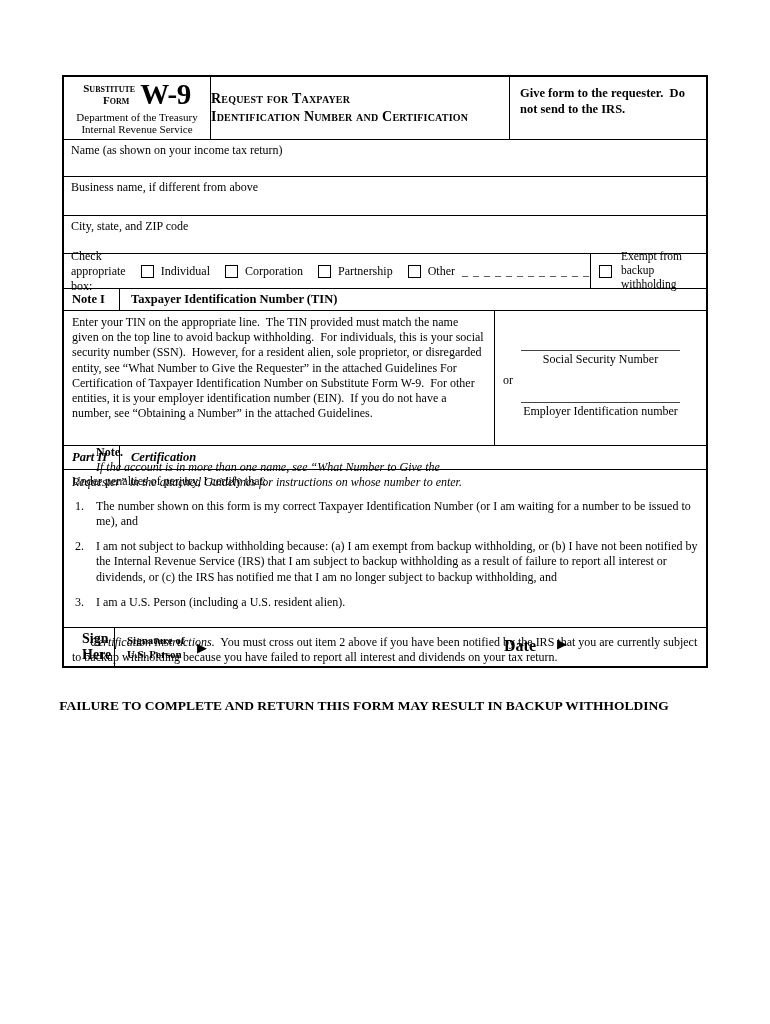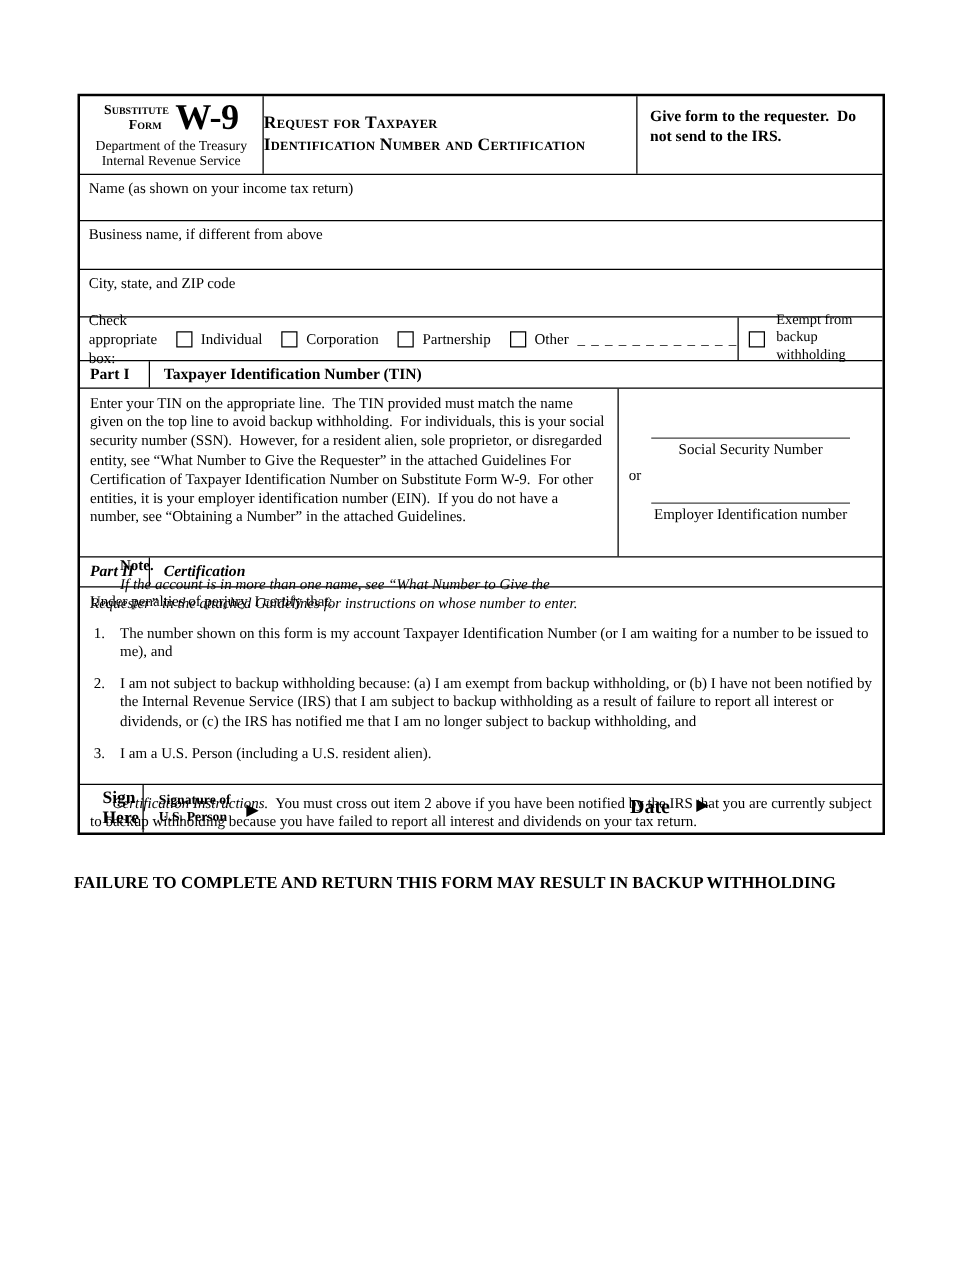--- a/index.html
+++ b/index.html
@@ -144,21 +144,21 @@
         <span class="blank-dashes">_ _ _ _ _ _ _ _ _ _ _ _</span>
       </span>
     </div>
     <div class="exempt">
       <span class="cb"></span>
       <span>Exempt from backup withholding</span>
     </div>
   </div>
 
   <div class="row r-part-hdr r-p1h">
-    <div class="part-label">Part I</div>
+    <div class="part-label">Note I</div>
     <div class="part-title">Taxpayer Identification Number (TIN)</div>
   </div>
 
   <div class="row r-p1b flex">
     <div class="p1-left">
       <p>Enter your TIN on the appropriate line.  The TIN provided must match the name given on the top line to avoid backup withholding.  For individuals, this is your social security number (SSN).  However, for a resident alien, sole proprietor, or disregarded entity, see “What Number to Give the Requester” in the attached Guidelines For Certification of Taxpayer Identification Number on Substitute Form W-9.  For other entities, it is your employer identification number (EIN).  If you do not have a number, see “Obtaining a Number” in the attached Guidelines.</p>
       <p class="note-p">
         <span class="note-b">Note.</span>
         <span class="note-i">If the account is in more than one name, see “What Number to Give the Requester” in the attached Guidelines for instructions on whose number to enter.</span>
       </p>
@@ -174,21 +174,21 @@
 
   <div class="row r-part-hdr r-p2h">
     <div class="part-label">Part II</div>
     <div class="part-title">Certification</div>
   </div>
 
   <div class="row r-p2b">
     <p class="p2-intro">Under penalties of perjury, I certify that:</p>
     <div class="cert-item">
       <span class="cert-num">1.</span>
-      <span class="cert-txt">The number shown on this form is my account Taxpayer Identification Number (or I am waiting for a number to be issued to me), and</span>
+      <span class="cert-txt">The number shown on this form is my correct Taxpayer Identification Number (or I am waiting for a number to be issued to me), and</span>
     </div>
     <div class="cert-item">
       <span class="cert-num">2.</span>
       <span class="cert-txt">I am not subject to backup withholding because: (a) I am exempt from backup withholding, or (b) I have not been notified by the Internal Revenue Service (IRS) that I am subject to backup withholding as a result of failure to report all interest or dividends, or (c) the IRS has notified me that I am no longer subject to backup withholding, and</span>
     </div>
     <div class="cert-item">
       <span class="cert-num">3.</span>
       <span class="cert-txt">I am a U.S. Person (including a U.S. resident alien).</span>
     </div>
     <p class="cert-instr">

